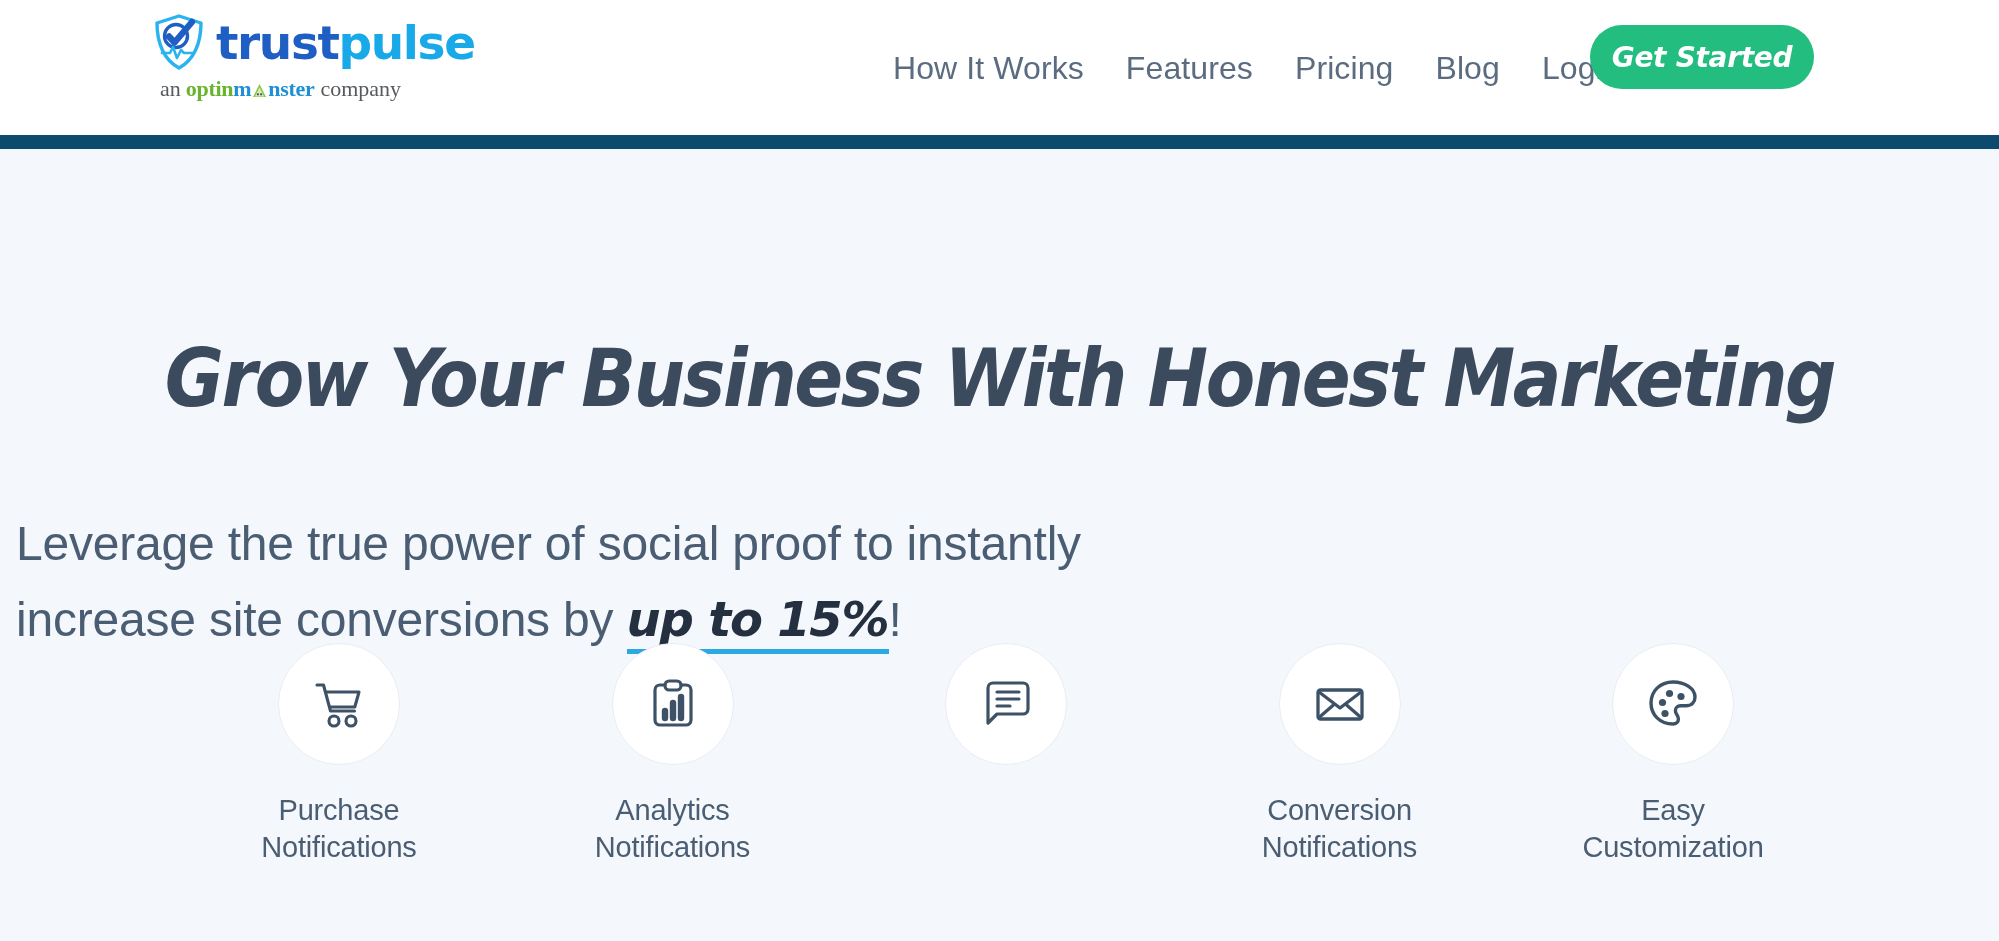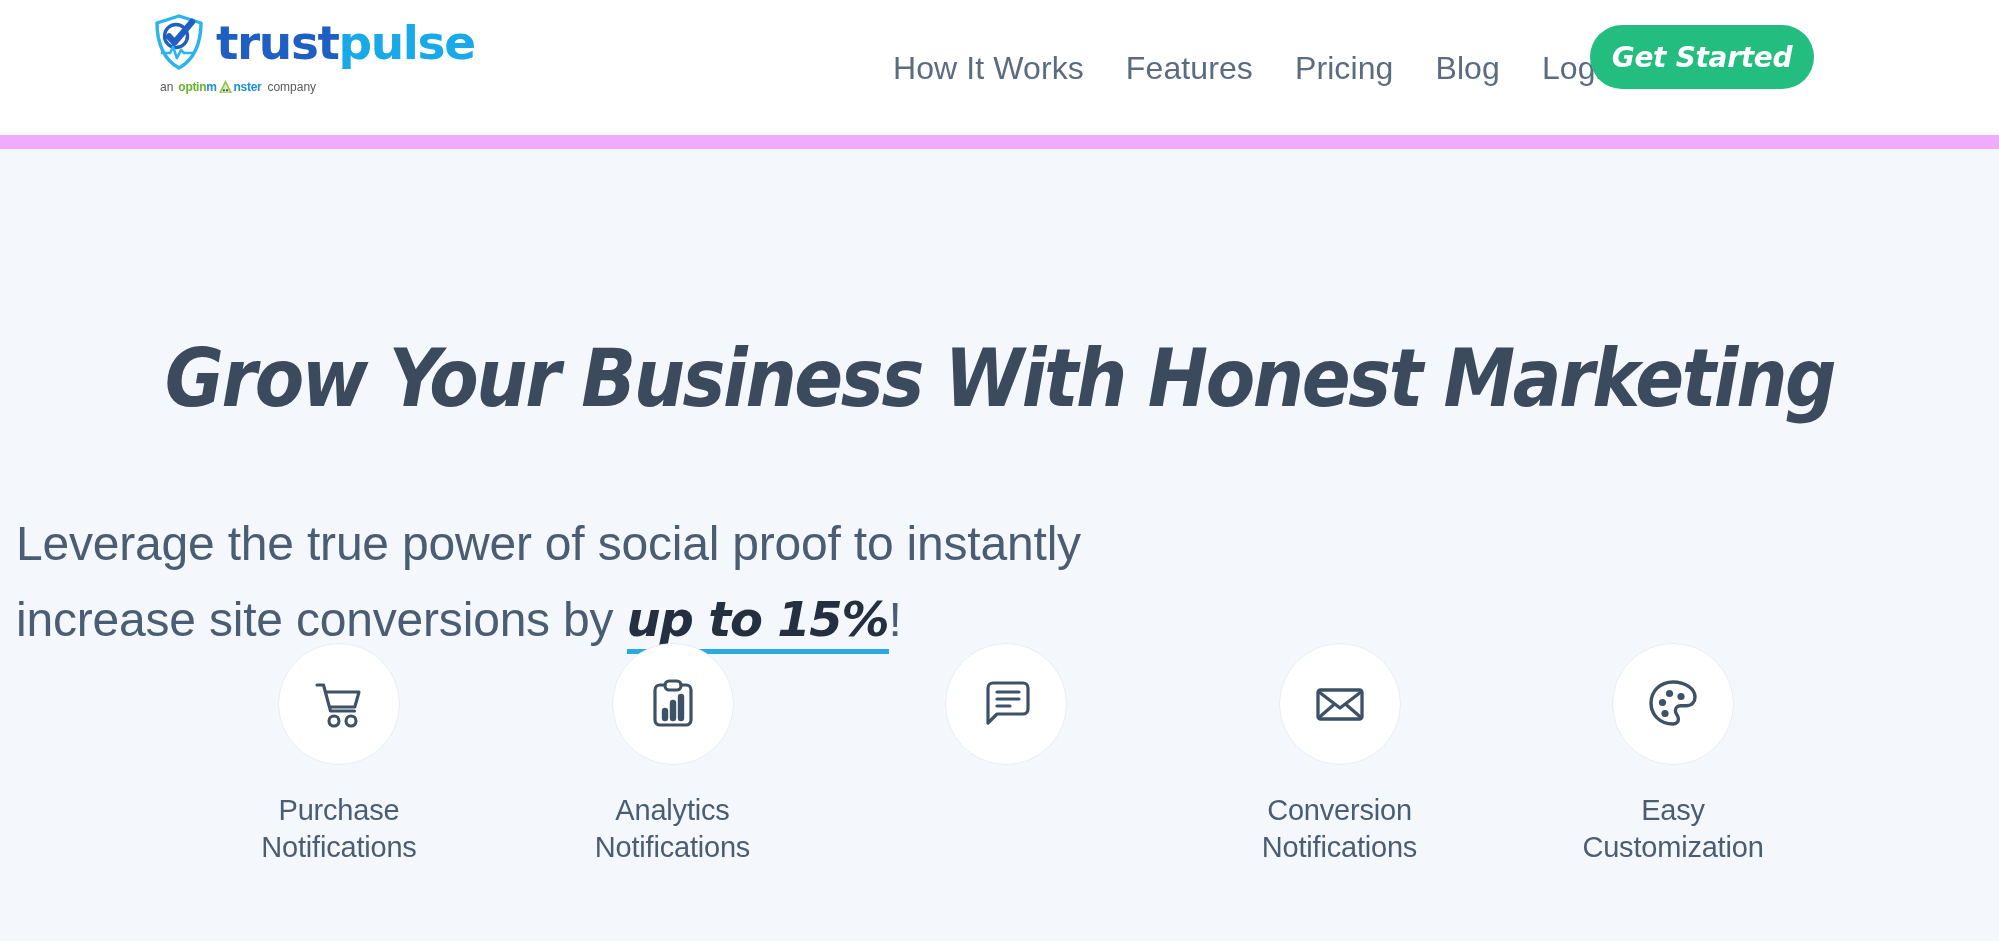--- a/index.html
+++ b/index.html
@@ -12,21 +12,21 @@
     overflow: hidden;
     background: #ffffff;
     font-family: "Liberation Sans", "DejaVu Sans", sans-serif;
     -webkit-font-smoothing: antialiased;
   }
 
   .page {
     position: relative;
     width: 1999px;
     height: 941px;
-    background: #f0abfc;
+    background: #0c4a6e;
   }
 
   
   .site-header {
     position: absolute;
     top: 0; left: 0;
     width: 1999px;
     height: 135px;
     background: #ffffff;
     display: flex;
@@ -62,22 +62,22 @@
     line-height: 1;
     margin-left: 6px;
     white-space: nowrap;
   }
   .brand-wordmark .w-trust { color: #1f5fc4; }
   .brand-wordmark .w-pulse { color: #17a9e8; }
 
   .brand-tagline {
     margin-left: 12px;
     margin-top: 2px;
-    font-family: Liberation Sans, sans-serif;
-    font-size: 12px;
+    font-family: Liberation Serif, serif;
+    font-size: 22px;
     line-height: 1;
     white-space: nowrap;
     display: flex;
     align-items: center;
   }
   .tag-an      { color: #575a5d; font-weight: 400; margin-right: 5px; }
   .tag-optin   { color: #69b42d; font-weight: 700; letter-spacing: -0.3px; }
   .tag-m       { color: #1f8fd6; font-weight: 700; letter-spacing: -0.3px; }
   .tag-monster-glyph {
     display: inline-block;

